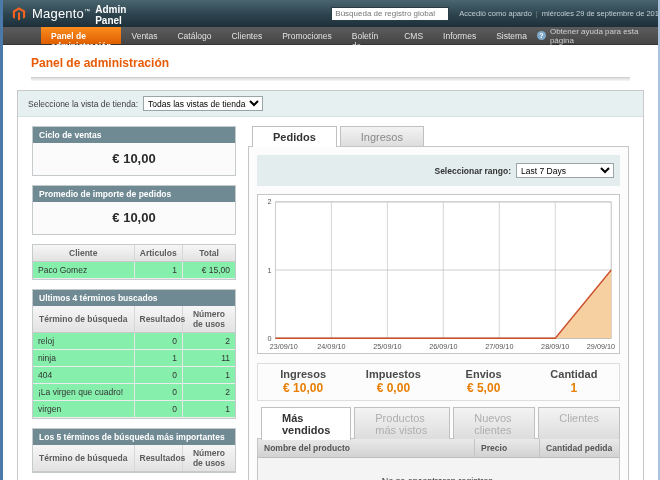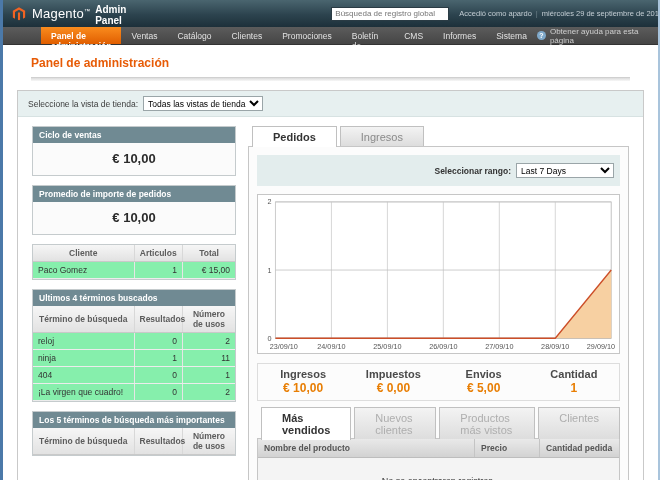--- a/index.html
+++ b/index.html
@@ -195,20 +195,25 @@
                   </tr>
                   <tr>
                     <td>404</td>
                     <td class="num">0</td>
                     <td class="num">1</td>
                   </tr>
                   <tr>
                     <td>¡La virgen que cuadro!</td>
                     <td class="num">0</td>
                     <td class="num">2</td>
+                  </tr>
+                  <tr>
+                    <td>virgen</td>
+                    <td class="num">0</td>
+                    <td class="num">1</td>
                   </tr>
                 </tbody>
               </table>
             </div>
             <div class="card">
               <div class="card-header">Los 5 términos de búsqueda más importantes</div>
               <table class="mini">
                 <colgroup>
                   <col class="c1">
                   <col class="c2">
@@ -280,22 +285,22 @@
                   <div class="stat-value">€ 5,00</div>
                 </div>
                 <div class="stat">
                   <div class="stat-label">Cantidad</div>
                   <div class="stat-value">1</div>
                 </div>
               </div>
 
             <div class="tabs bottom-tabs" id="bottom-tabs">
                 <span class="tab active">Más vendidos</span>
+                <span class="tab dim">Productos más vistos</span>
                 <span class="tab dim">Nuevos clientes</span>
-                <span class="tab dim">Productos más vistos</span>
                 <span class="tab dim">Clientes</span>
               </div>
             <div class="grid-box">
               <table class="grid">
                 <colgroup>
                     <col style="width:60%">
                     <col style="width:18%">
                     <col style="width:22%">
                   </colgroup>
                 <thead>

